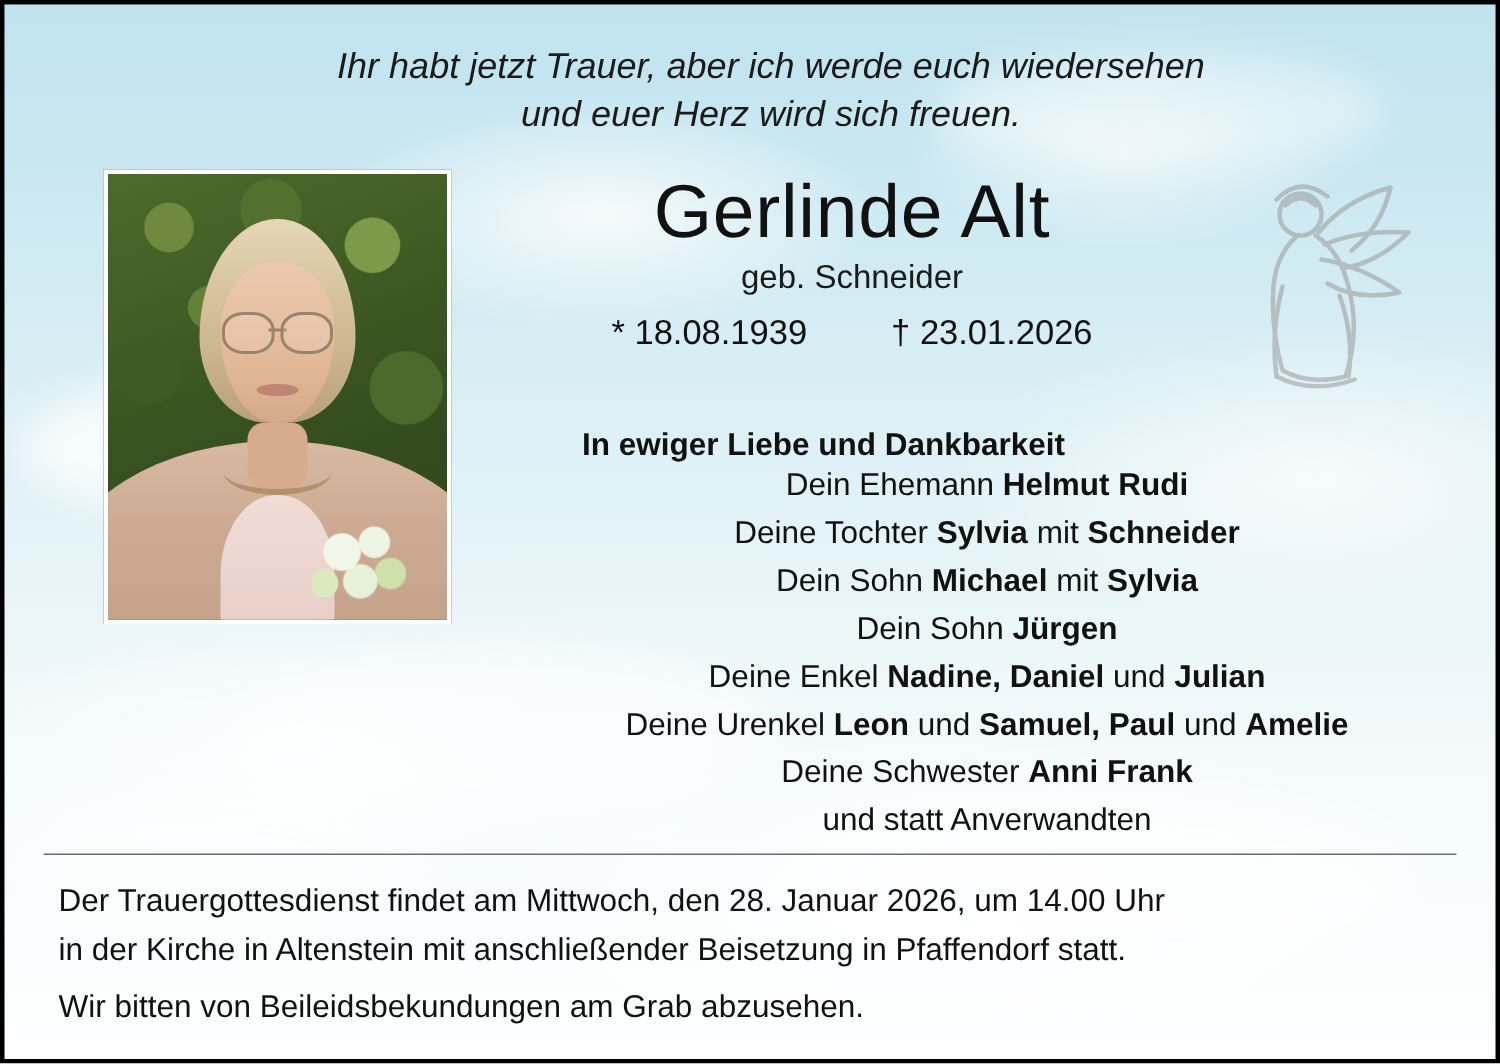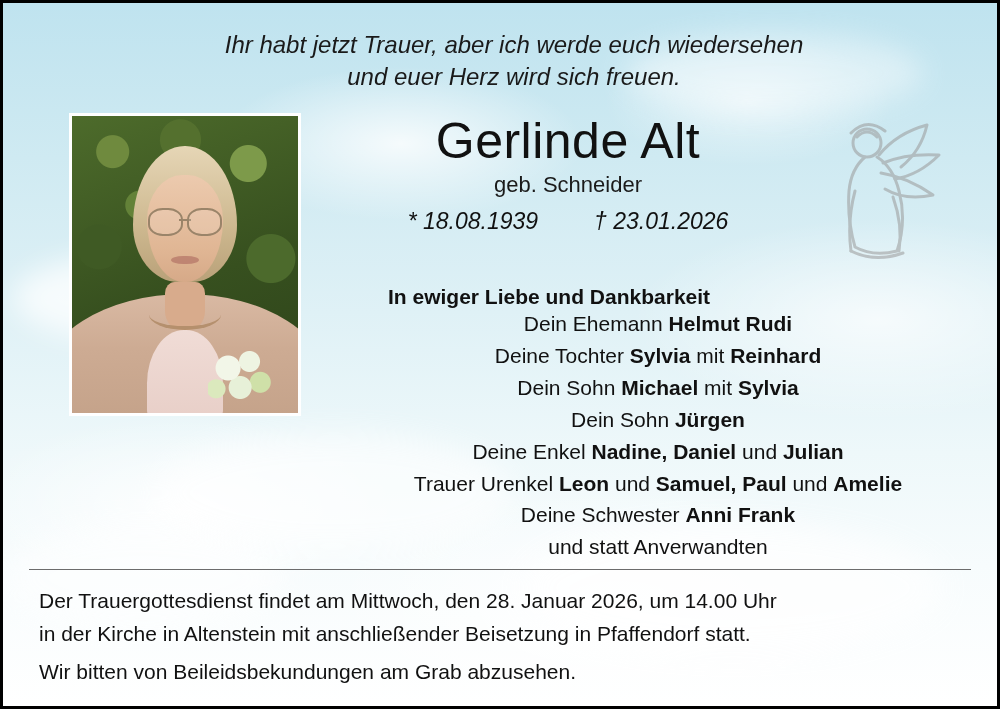--- a/index.html
+++ b/index.html
@@ -208,21 +208,20 @@
     color: #1a1a1a;
     margin-top: 4px;
   }
   .dates {
     margin-top: 10px;
     font-size: 23px;
     color: #111;
     display: flex;
     justify-content: center;
     gap: 56px;
-    font-style: italic;
   }
 
   .dedication {
     position: absolute;
     left: 330px;
     top: 282px;
     width: 640px;
     font-size: 21px;
     font-weight: bold;
     color: #111;
@@ -322,33 +321,33 @@
     </div>
   </div>
 
   <div class="dedication">In ewiger Liebe und Dankbarkeit</div>
 
   <div class="family">
     <div class="line">
       <span>Dein Ehemann </span><b>Helmut Rudi</b>
     </div>
     <div class="line">
-      <span>Deine Tochter </span><b>Sylvia</b><span> mit </span><b>Reinhard</b>
+      <span>Deine Tochter </span><b>Sylvia</b><span> mit </span><b>Schneider</b>
     </div>
     <div class="line">
       <span>Dein Sohn </span><b>Michael</b><span> mit </span><b>Sylvia</b>
     </div>
     <div class="line">
       <span>Dein Sohn </span><b>Jürgen</b>
     </div>
     <div class="line">
       <span>Deine Enkel </span><b>Nadine, Daniel</b><span> und </span><b>Julian</b>
     </div>
     <div class="line">
-      <span>Trauer Urenkel </span><b>Leon</b><span> und </span><b>Samuel, Paul</b><span> und </span><b>Amelie</b>
+      <span>Deine Urenkel </span><b>Leon</b><span> und </span><b>Samuel, Paul</b><span> und </span><b>Amelie</b>
     </div>
     <div class="line">
       <span>Deine Schwester </span><b>Anni Frank</b>
     </div>
     <div class="line">
       <span>und statt Anverwandten</span>
     </div>
   </div>
 
   <div class="divider"></div>

